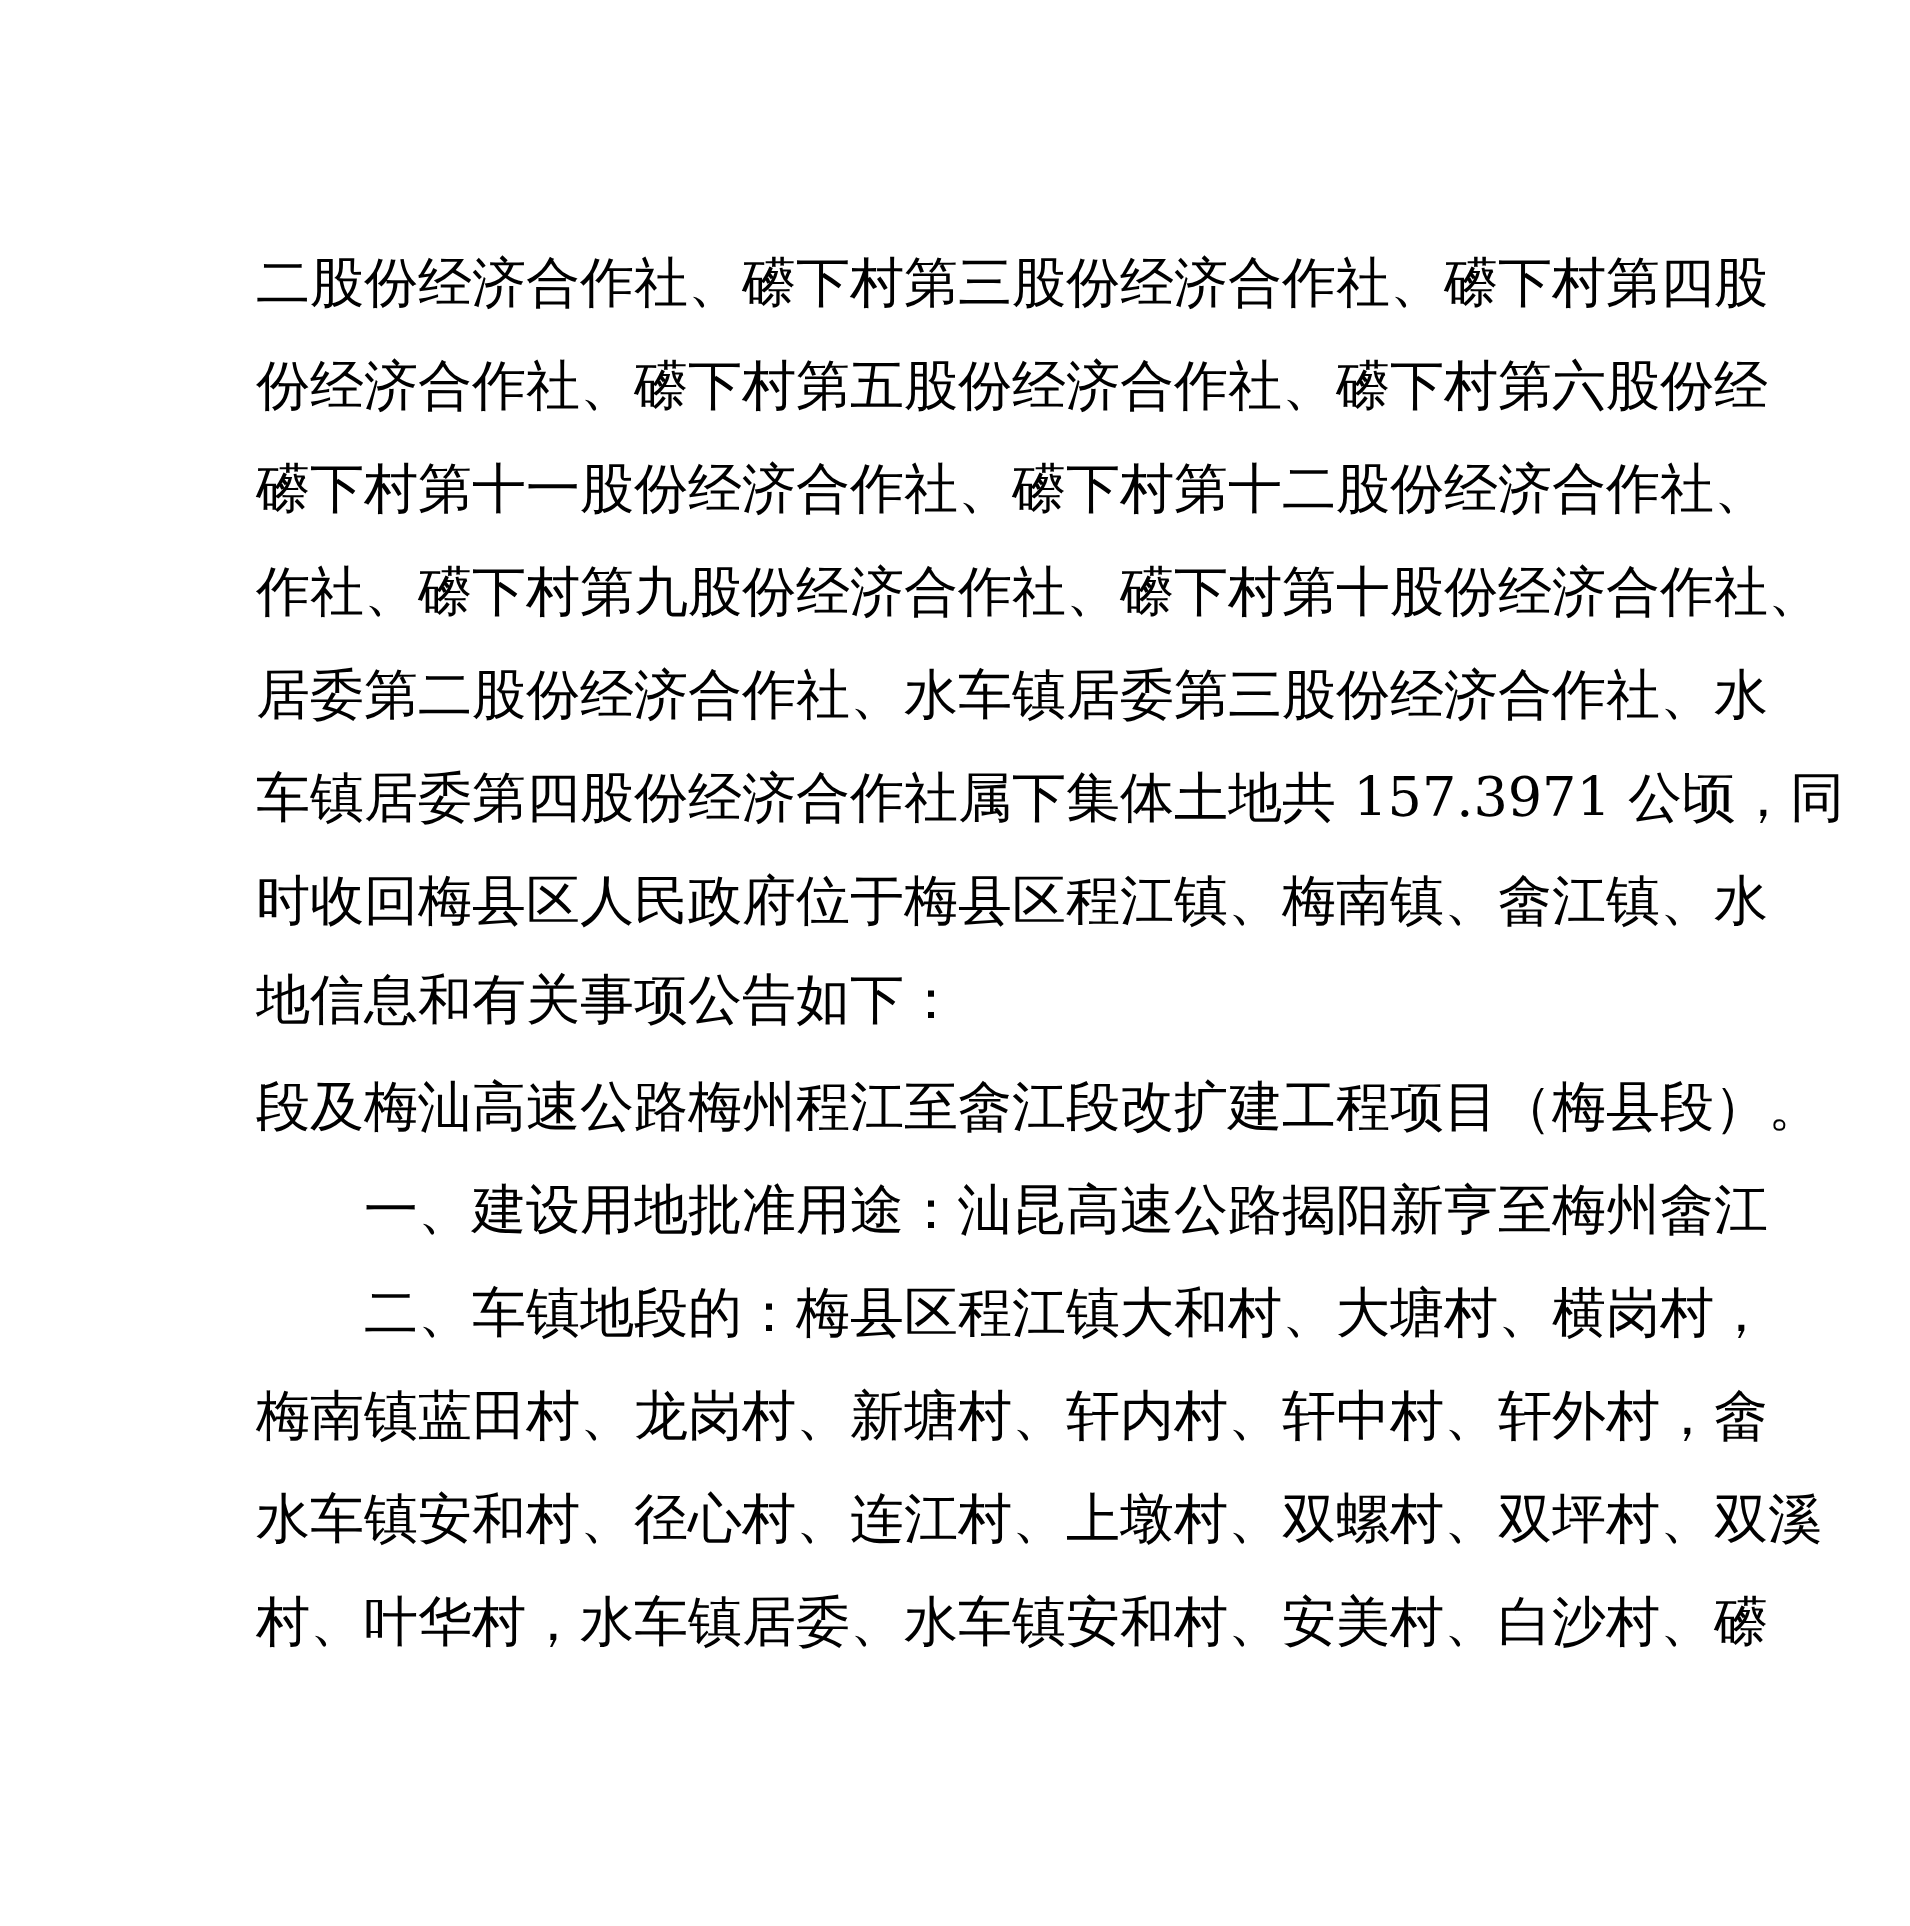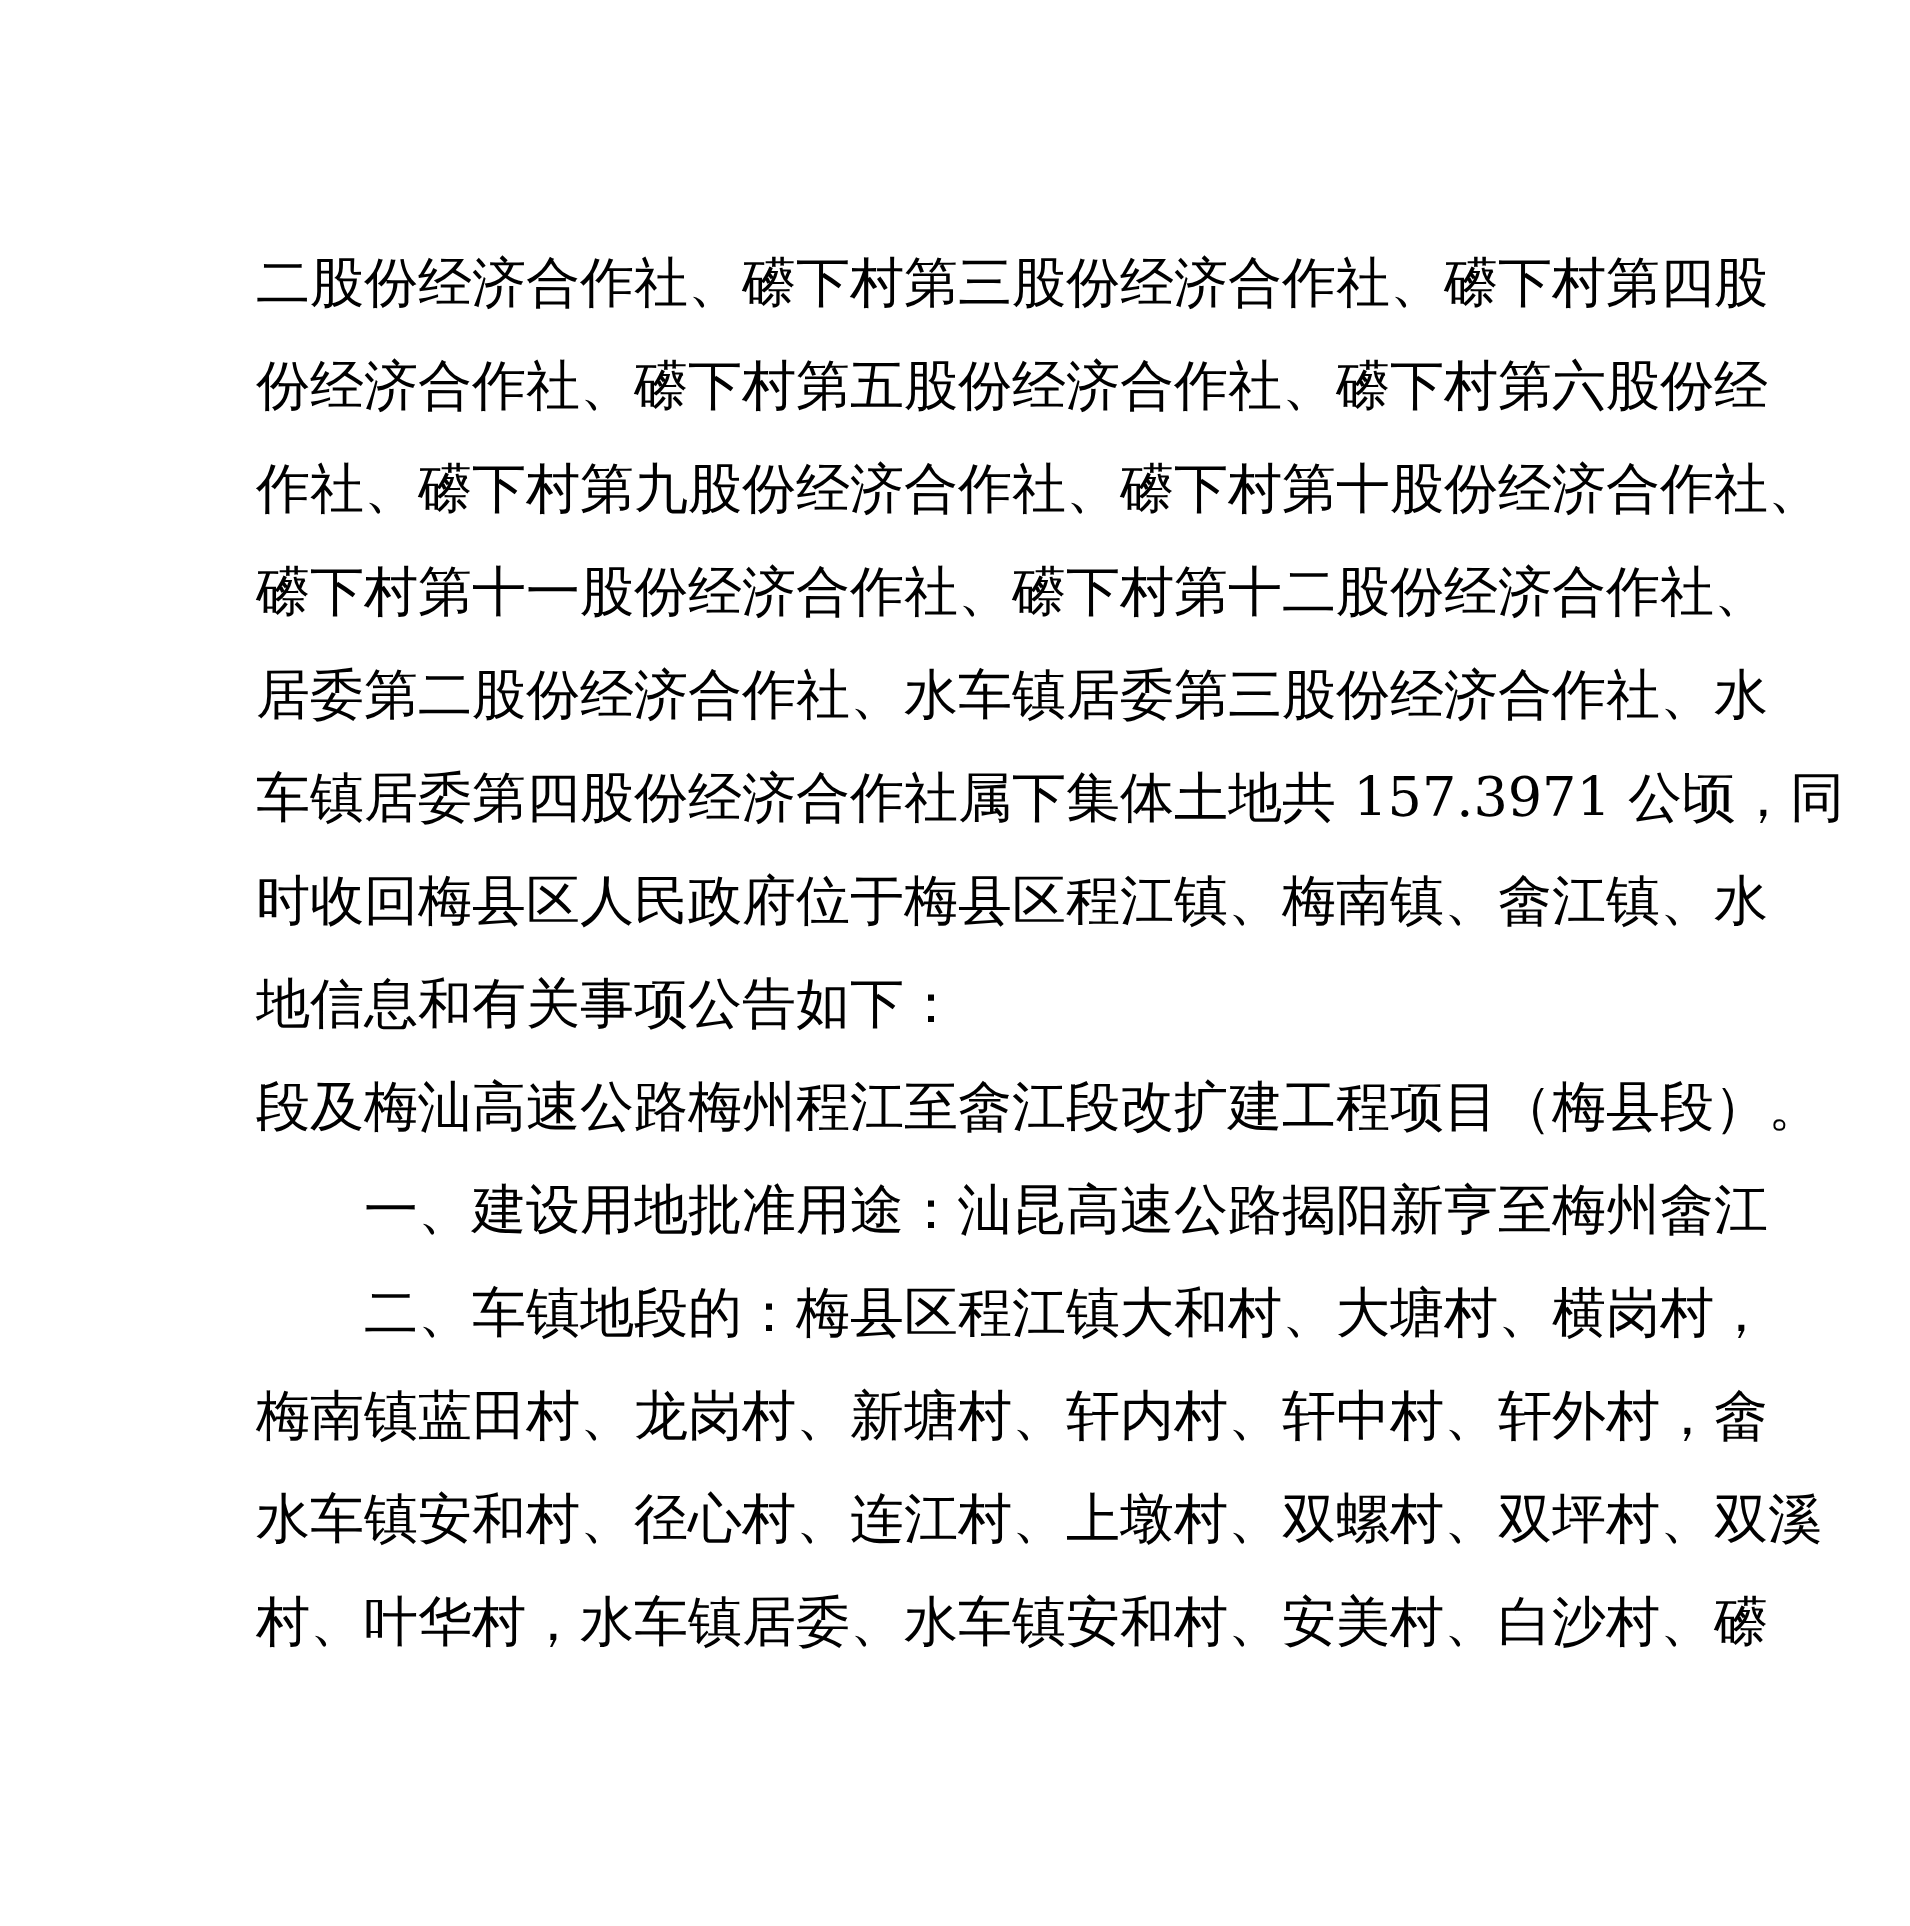--- a/index.html
+++ b/index.html
@@ -8,31 +8,31 @@
     position: absolute; left: 0; top: 0; width: 1911px; height: 2702px; background: #ffffff;
     font-family: "DejaVu Serif", "Liberation Serif", serif; color: #000000;
   }
   .body-text {
     position: absolute; left: 256px; top: 231px; width: 1402px;
   }
   .line {
     height: 103px; font-size: 54px; line-height: 103px; white-space: nowrap;
     text-align: justify; text-align-last: justify; letter-spacing: 0;
   }
-  .line.last { text-align-last: left; }
+  .line.last { text-align-last: left; font-family: Liberation Mono, monospace; }
 </style>
 </head>
 <body>
 
 <div class="page">
   <div class="body-text">
     <div class="line">二股份经济合作社、礤下村第三股份经济合作社、礤下村第四股</div>
     <div class="line">份经济合作社、礤下村第五股份经济合作社、礤下村第六股份经</div>
+    <div class="line">礤下村第十一股份经济合作社、礤下村第十二股份经济合作社、</div>
     <div class="line">作社、礤下村第九股份经济合作社、礤下村第十股份经济合作社、</div>
-    <div class="line">礤下村第十一股份经济合作社、礤下村第十二股份经济合作社、</div>
     <div class="line">居委第二股份经济合作社、水车镇居委第三股份经济合作社、水</div>
     <div class="line">车镇居委第四股份经济合作社属下集体土地共 157.3971 公顷，同</div>
     <div class="line">时收回梅县区人民政府位于梅县区程江镇、梅南镇、畲江镇、水</div>
     <div class="line last">地信息和有关事项公告如下：</div>
     <div class="line">段及梅汕高速公路梅州程江至畲江段改扩建工程项目（梅县段）。</div>
     <div class="line">　　一、建设用地批准用途：汕昆高速公路揭阳新亨至梅州畲江</div>
     <div class="line">　　二、车镇地段的：梅县区程江镇大和村、大塘村、横岗村，</div>
     <div class="line">梅南镇蓝田村、龙岗村、新塘村、轩内村、轩中村、轩外村，畲</div>
     <div class="line">水车镇安和村、径心村、连江村、上墩村、双螺村、双坪村、双溪</div>
     <div class="line">村、叶华村，水车镇居委、水车镇安和村、安美村、白沙村、礤</div>

